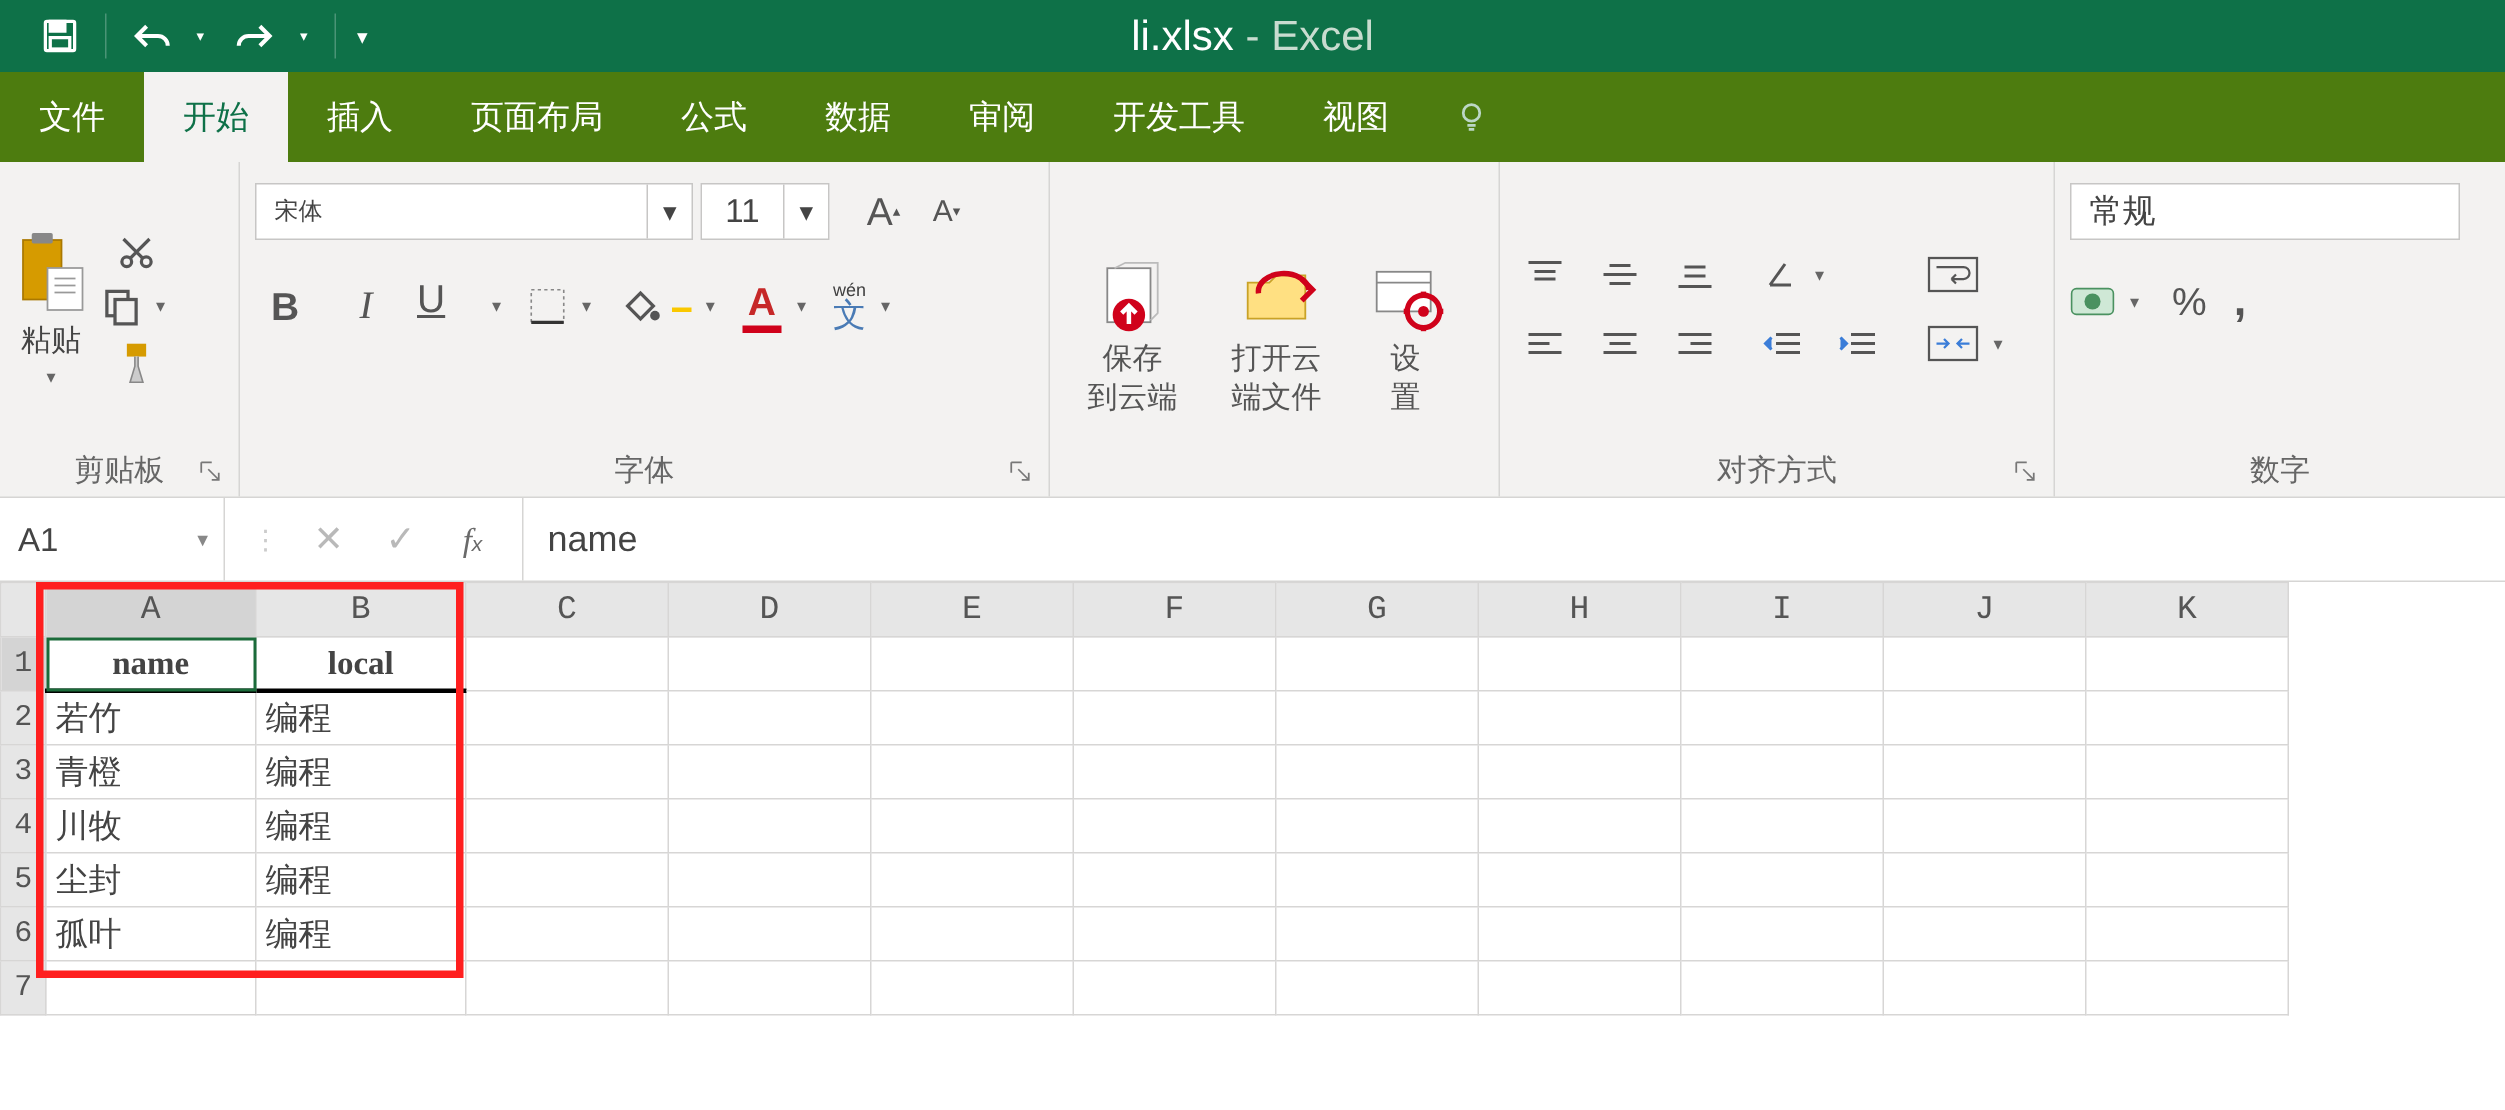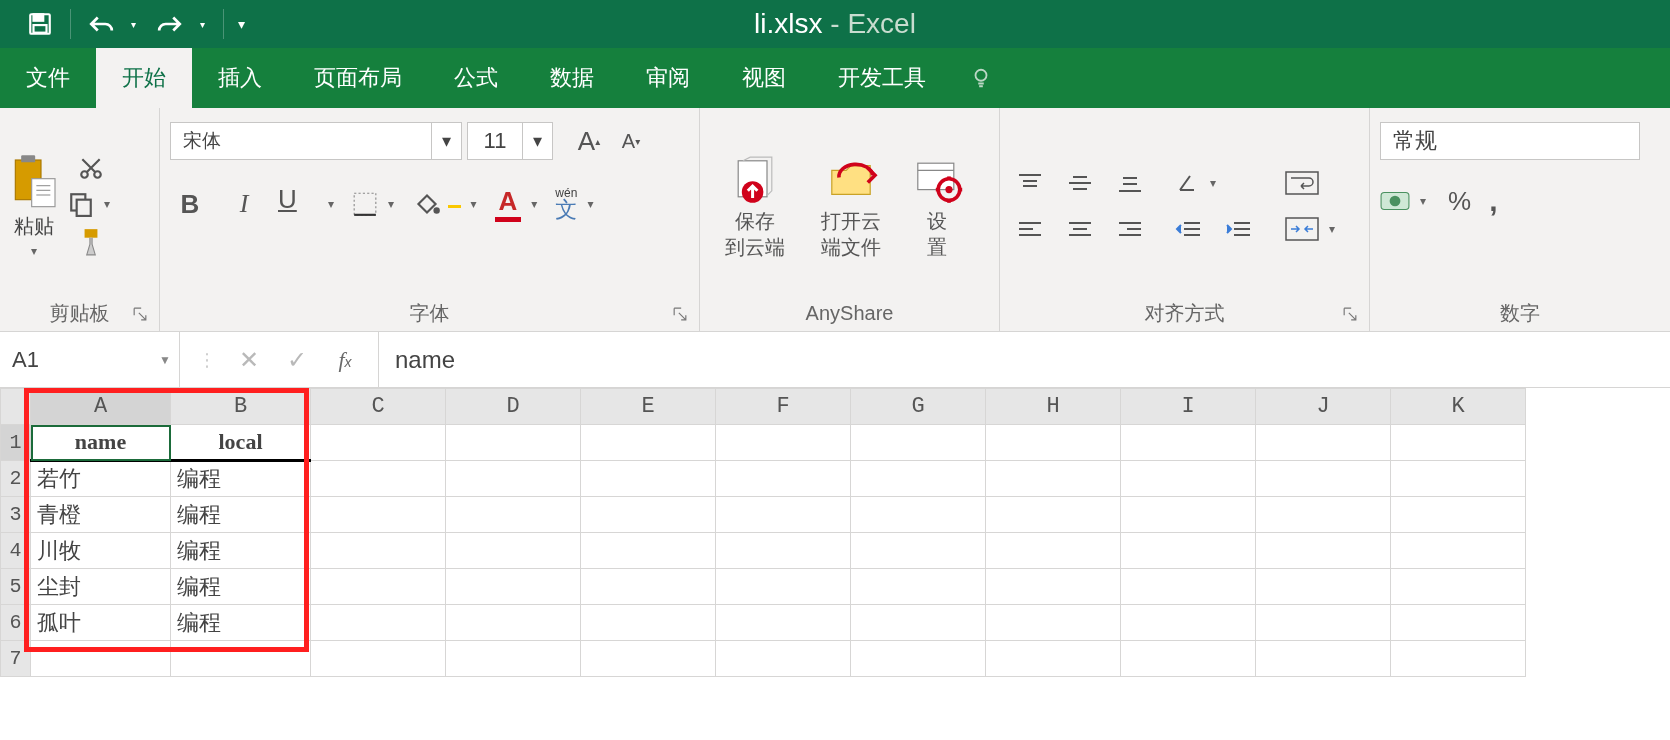--- a/index.html
+++ b/index.html
@@ -8,41 +8,41 @@
   
   .titlebar { background: #0e7148; height: 48px; display: flex; align-items: center; position: relative; }
   .qat { display: flex; align-items: center; gap: 6px; padding-left: 20px; }
   .qat-btn { width: 40px; height: 48px; display: flex; align-items: center; justify-content: center; color: #fff; cursor: pointer; }
   .qat-sep { width: 1px; height: 30px; background: rgba(255,255,255,0.25); margin: 0 4px; }
   .qat-drop { color:#fff; font-size:10px; margin-left:-4px; padding:0 8px; cursor:pointer; }
   .titlebar-title { position: absolute; left: 50%; transform: translateX(-50%); color: #fff; font-size: 28px; }
   .titlebar-title .dim { color: #c8dccf; }
 
   
-  .tabs { background: #15803d; height: 60px; display: flex; align-items: stretch; text-align: right; }
+  .tabs { background: #4d7c0f; height: 60px; display: flex; align-items: stretch; text-align: right; }
   .tab { padding: 0 26px; display: flex; align-items: center; color: #fff; font-size: 22px; cursor: pointer; }
   .tab.active { background: #f3f2f1; color: #0e7148; }
   .tell-me { display: flex; align-items: center; color: #bcd7c6; font-size: 22px; padding: 0 18px; cursor: pointer; gap: 8px; }
 
   
   .ribbon { background: #f3f2f1; height: 224px; display: flex; border-bottom: 1px solid #d6d5d4; }
   .group { border-right: 1px solid #d6d5d4; display: flex; flex-direction: column; }
   .group-body { flex: 1; display: flex; align-items: center; padding: 8px 10px 0 10px; gap: 10px; }
   .group-label { height: 36px; display: flex; align-items: center; justify-content: center; font-size: 20px; color: #666; position: relative; }
   .dlaunch { position: absolute; right: 8px; bottom: 6px; width: 18px; height: 18px; cursor: pointer; }
   .dlaunch svg { display:block; }
 
   .vstack { display: flex; flex-direction: column; align-items: center; gap: 4px; }
   .hstack { display: flex; align-items: center; gap: 6px; }
   .btn { display:flex; align-items:center; justify-content:center; cursor:pointer; }
   .caret { font-size: 12px; color: #666; padding: 0 4px; }
 
   
   .font-box { border: 1px solid #c7c6c5; background: #fff; height: 38px; display:flex; align-items:center; }
-  .font-name { width: 260px; padding: 0 12px; font-size: 19px; color: #444; }
+  .font-name { width: 260px; padding: 0 12px; font-size: 16px; color: #444; }
   .font-name-caret { width: 30px; border-left:1px solid #c7c6c5; display:flex; align-items:center; justify-content:center; height:100%; }
   .font-size { width: 54px; text-align:center; font-size:22px; }
   .font-size-caret { width: 30px; border-left:1px solid #c7c6c5; display:flex; align-items:center; justify-content:center; height:100%;}
   .grow-shrink { display:flex; gap:2px; margin-left:10px;}
   .grow-shrink .btn { width:40px; height:38px; font-size:24px; color:#555;}
   .font-row2 { display:flex; align-items:center; gap:14px; margin-top:14px; }
   .font-row2 .fb { width:40px; height:40px; font-size:26px; color:#555; }
   .underline-a { border-bottom:3px solid #fac800; padding:0 4px; }
   .color-a { border-bottom:5px solid #d0021b; padding:0 4px; }
 
@@ -55,21 +55,21 @@
   .align-grid { display:flex; flex-direction:column; gap:10px; }
   .align-grid .row { display:flex; gap:10px; }
   .abtn { width:40px; height:36px; border:1px solid transparent; display:flex; align-items:center; justify-content:center; cursor:pointer; }
 
   
   .num-box { border:1px solid #c7c6c5; background:#fff; height:38px; width:260px; display:flex; align-items:center; padding:0 12px; font-size:22px;}
   .num-row2 { display:flex; gap:18px; margin-top:14px; align-items:center;}
 
   
   .fbar { height: 56px; border-bottom: 1px solid #d6d5d4; display:flex; align-items:stretch; background:#fff; }
-  .name-box { width: 180px; border-right:1px solid #d6d5d4; display:flex; align-items:center; padding:0 12px; font-size:22px; position:relative; }
+  .name-box { width: 150px; border-right:1px solid #d6d5d4; display:flex; align-items:center; padding:0 12px; font-size:22px; position:relative; }
   .name-box .caret2 { position:absolute; right:8px; color:#888; font-size:12px; }
   .fx-btns { display:flex; align-items:center; gap:18px; padding:0 18px; border-right:1px solid #d6d5d4; }
   .fx-btns .b { width:30px; text-align:center; color:#b9b9b9; font-size:24px; cursor:pointer; }
   .fx-btns .fx { font-style:italic; color:#6a6a6a; font-family: "Times New Roman", serif; cursor:pointer; font-size:22px; width:30px; text-align:center;}
   .formula-input { flex:1; padding:0 16px; font-size:24px; display:flex; align-items:center; }
 
   
   .sheet { position: relative; }
   table.grid { border-collapse: collapse; table-layout: fixed; }
   .grid th, .grid td { border: 1px solid #d7d6d5; height: 36px; font-size: 20px; }
@@ -124,22 +124,22 @@
 </div>
 
 <div class="tabs">
   <div class="tab">文件</div>
   <div class="tab active">开始</div>
   <div class="tab">插入</div>
   <div class="tab">页面布局</div>
   <div class="tab">公式</div>
   <div class="tab">数据</div>
   <div class="tab">审阅</div>
+  <div class="tab">开发工具</div>
   <div class="tab">视图</div>
-  <div class="tab">开发工具</div>
   <div class="tell-me">
     <svg width="22" height="22" viewBox="0 0 24 24" fill="none" stroke="#bcd7c6" stroke-width="2">
         <circle cx="12" cy="9" r="6"></circle>
         <path d="M9 18h6M10 21h4"></path>
       </svg>
   </div>
 </div>
 
 <div class="ribbon">
 
@@ -294,23 +294,20 @@
                 <line x1="30" y1="36" x2="30" y2="39"></line>
                 <line x1="19" y1="28" x2="22" y2="28"></line>
                 <line x1="38" y1="28" x2="41" y2="28"></line>
               </g>
             </svg>
           </div>
         <div class="lbl" style="white-space:pre;">设
 置</div>
       </div>
     </div>
-    <div class="group-label">
-        <span>AnyShare</span>
-      </div>
   </div>
 
   <div class="group" style="width:370px;">
     <div class="group-body" style="gap:18px;">
       <div class="align-grid">
         <div class="row">
           <div class="abtn">
               <svg width="22" height="18" stroke="#555" stroke-width="2">
                 <line x1="0" y1="1" x2="22" y2="1"></line>
                 <line x1="4" y1="7" x2="18" y2="7"></line>

